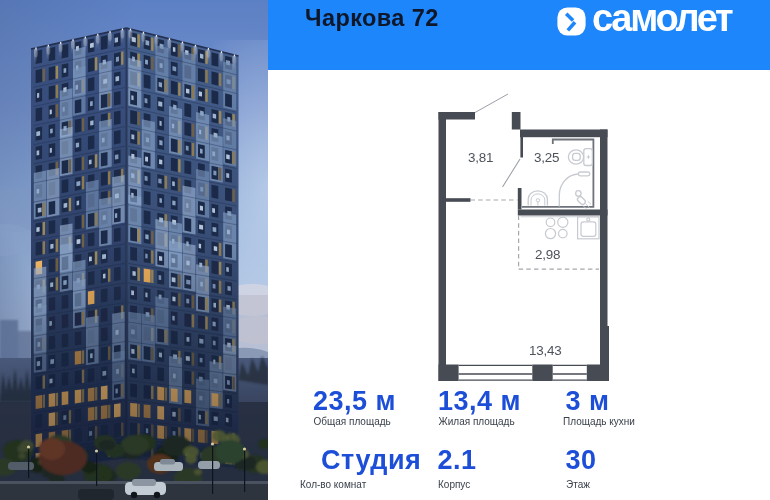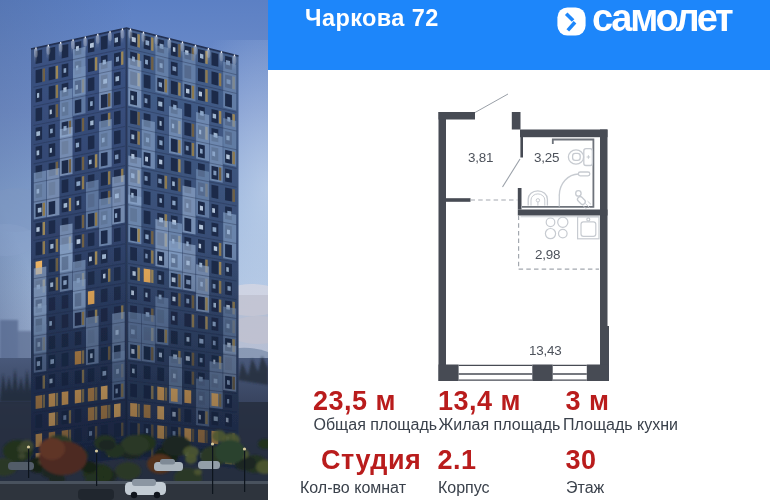--- a/index.html
+++ b/index.html
@@ -1,23 +1,23 @@
 <!DOCTYPE html>
 <html><head><meta charset="utf-8">
 <style>
 html,body{margin:0;padding:0;width:770px;height:500px;overflow:hidden;background:#fff}
 body{font-family:"Liberation Sans",sans-serif;position:relative}
 #photo{position:absolute;left:0;top:0;width:268px;height:500px}
 #panel{position:absolute;left:268px;top:0;width:502px;height:500px;background:#fff}
 #hdr{position:absolute;left:0;top:0;width:502px;height:70px;background:#1d86fa}
-#title{position:absolute;left:37px;top:5px;color:#ffffff;font-size:23.5px;font-weight:700;letter-spacing:0.4px}
+#title{position:absolute;left:37px;top:5px;color:#0f172a;font-size:23.5px;font-weight:700;letter-spacing:0.4px}
 #logo{position:absolute;left:289.3px;top:6.8px}
 #wordmark{position:absolute;left:324px;top:-3px;color:#fff;font-size:38px;font-weight:700;letter-spacing:-2.3px}
-.val{position:absolute;color:#b91c1c;font-size:27px;font-weight:700;letter-spacing:0.5px}
-.lab{position:absolute;color:#3a414b;font-size:16px}
+.val{position:absolute;color:#1d4ed8;font-size:27px;font-weight:700;letter-spacing:0.5px}
+.lab{position:absolute;color:#3a414b;font-size:10px}
 </style></head>
 <body>
 
 <div id="photo"><svg width="268" height="500" viewBox="0 0 268 500">
 <defs>
 <linearGradient id="sky" x1="0" y1="0" x2="0" y2="1">
  <stop offset="0" stop-color="#5c80c4"></stop>
  <stop offset="0.22" stop-color="#7491cb"></stop>
  <stop offset="0.42" stop-color="#8fadd8"></stop>
  <stop offset="0.58" stop-color="#a9c0e0"></stop>

